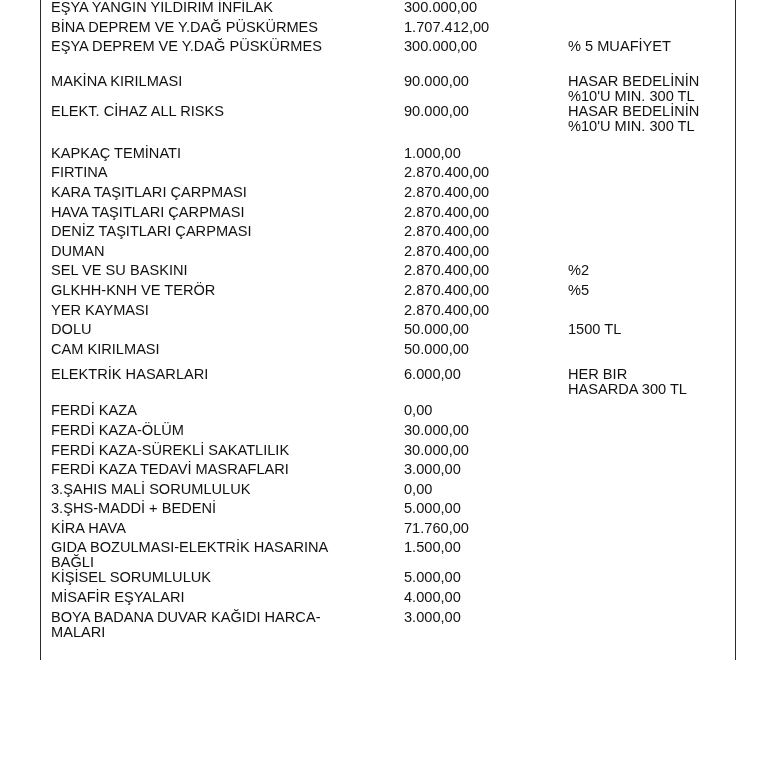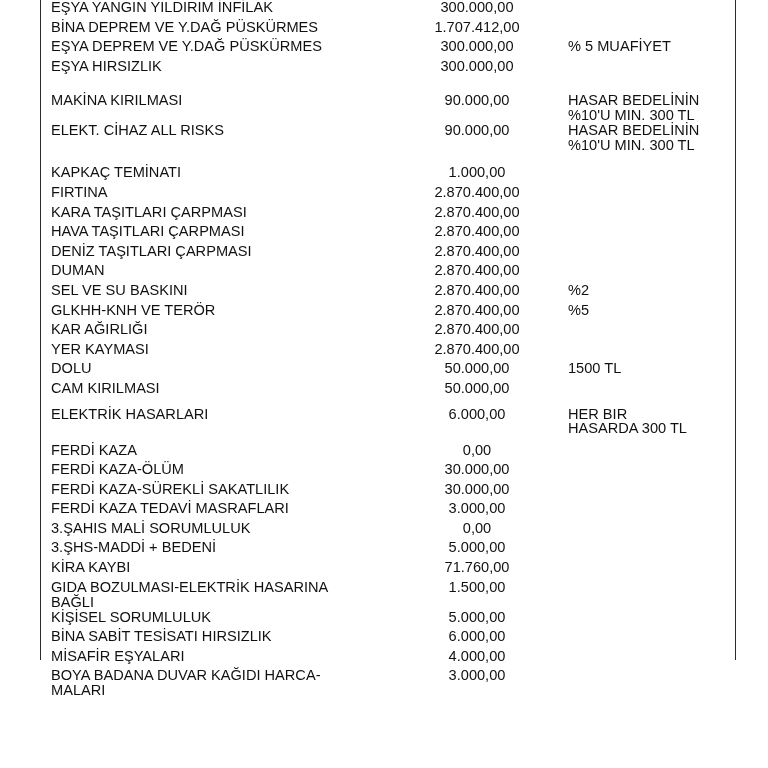--- a/index.html
+++ b/index.html
@@ -47,21 +47,21 @@
   }
   .c-name {
     width: 404px;
     padding-left: 51px !important;
     box-sizing: border-box;
     text-align: left;
     white-space: pre-line;
   }
   .c-amount {
     width: 150px;
-    text-align: center;
+    text-align: left;
     box-sizing: border-box;
     padding-right: 4px !important;
     white-space: nowrap;
   }
   .c-note {
     width: 214px;
     box-sizing: border-box;
     padding-left: 14px !important;
     white-space: pre-line;
     line-height: 1.12;
@@ -88,25 +88,20 @@
         <tr class="row">
           <td class="c-name">BİNA DEPREM VE Y.DAĞ PÜSKÜRMES</td>
           <td class="c-amount">1.707.412,00</td>
           <td class="c-note"></td>
         </tr>
         <tr class="row">
           <td class="c-name">EŞYA DEPREM VE Y.DAĞ PÜSKÜRMES</td>
           <td class="c-amount">300.000,00</td>
           <td class="c-note">% 5 MUAFİYET</td>
         </tr>
-        <tr class="row">
-          <td class="c-name">EŞYA HIRSIZLIK</td>
-          <td class="c-amount">300.000,00</td>
-          <td class="c-note"></td>
-        </tr>
         <tr class="spacer">
           <td colspan="3"></td>
         </tr>
         <tr class="spacer-sm">
           <td colspan="3"></td>
         </tr>
         <tr class="row tall">
           <td class="c-name">MAKİNA KIRILMASI</td>
           <td class="c-amount">90.000,00</td>
           <td class="c-note">HASAR BEDELİNİN
@@ -158,25 +153,20 @@
           <td class="c-name">SEL VE SU BASKINI</td>
           <td class="c-amount">2.870.400,00</td>
           <td class="c-note">%2</td>
         </tr>
         <tr class="row">
           <td class="c-name">GLKHH-KNH VE TERÖR</td>
           <td class="c-amount">2.870.400,00</td>
           <td class="c-note">%5</td>
         </tr>
         <tr class="row">
-          <td class="c-name">KAR AĞIRLIĞI</td>
-          <td class="c-amount">2.870.400,00</td>
-          <td class="c-note"></td>
-        </tr>
-        <tr class="row">
           <td class="c-name">YER KAYMASI</td>
           <td class="c-amount">2.870.400,00</td>
           <td class="c-note"></td>
         </tr>
         <tr class="row">
           <td class="c-name">DOLU</td>
           <td class="c-amount">50.000,00</td>
           <td class="c-note">1500 TL</td>
         </tr>
         <tr class="row">
@@ -220,41 +210,36 @@
           <td class="c-name">3.ŞAHIS MALİ SORUMLULUK</td>
           <td class="c-amount">0,00</td>
           <td class="c-note"></td>
         </tr>
         <tr class="row">
           <td class="c-name">3.ŞHS-MADDİ + BEDENİ</td>
           <td class="c-amount">5.000,00</td>
           <td class="c-note"></td>
         </tr>
         <tr class="row">
-          <td class="c-name">KİRA KAYBI</td>
+          <td class="c-name">KİRA HAVA</td>
           <td class="c-amount">71.760,00</td>
           <td class="c-note"></td>
         </tr>
         <tr class="row tall">
           <td class="c-name">GIDA BOZULMASI-ELEKTRİK HASARINA
 BAĞLI</td>
           <td class="c-amount">1.500,00</td>
           <td class="c-note"></td>
         </tr>
         <tr class="row">
           <td class="c-name">KİŞİSEL SORUMLULUK</td>
           <td class="c-amount">5.000,00</td>
           <td class="c-note"></td>
         </tr>
         <tr class="row">
-          <td class="c-name">BİNA SABİT TESİSATI HIRSIZLIK</td>
-          <td class="c-amount">6.000,00</td>
-          <td class="c-note"></td>
-        </tr>
-        <tr class="row">
           <td class="c-name">MİSAFİR EŞYALARI</td>
           <td class="c-amount">4.000,00</td>
           <td class="c-note"></td>
         </tr>
         <tr class="row tall">
           <td class="c-name">BOYA BADANA DUVAR KAĞIDI HARCA-
 MALARI</td>
           <td class="c-amount">3.000,00</td>
           <td class="c-note"></td>
         </tr>

